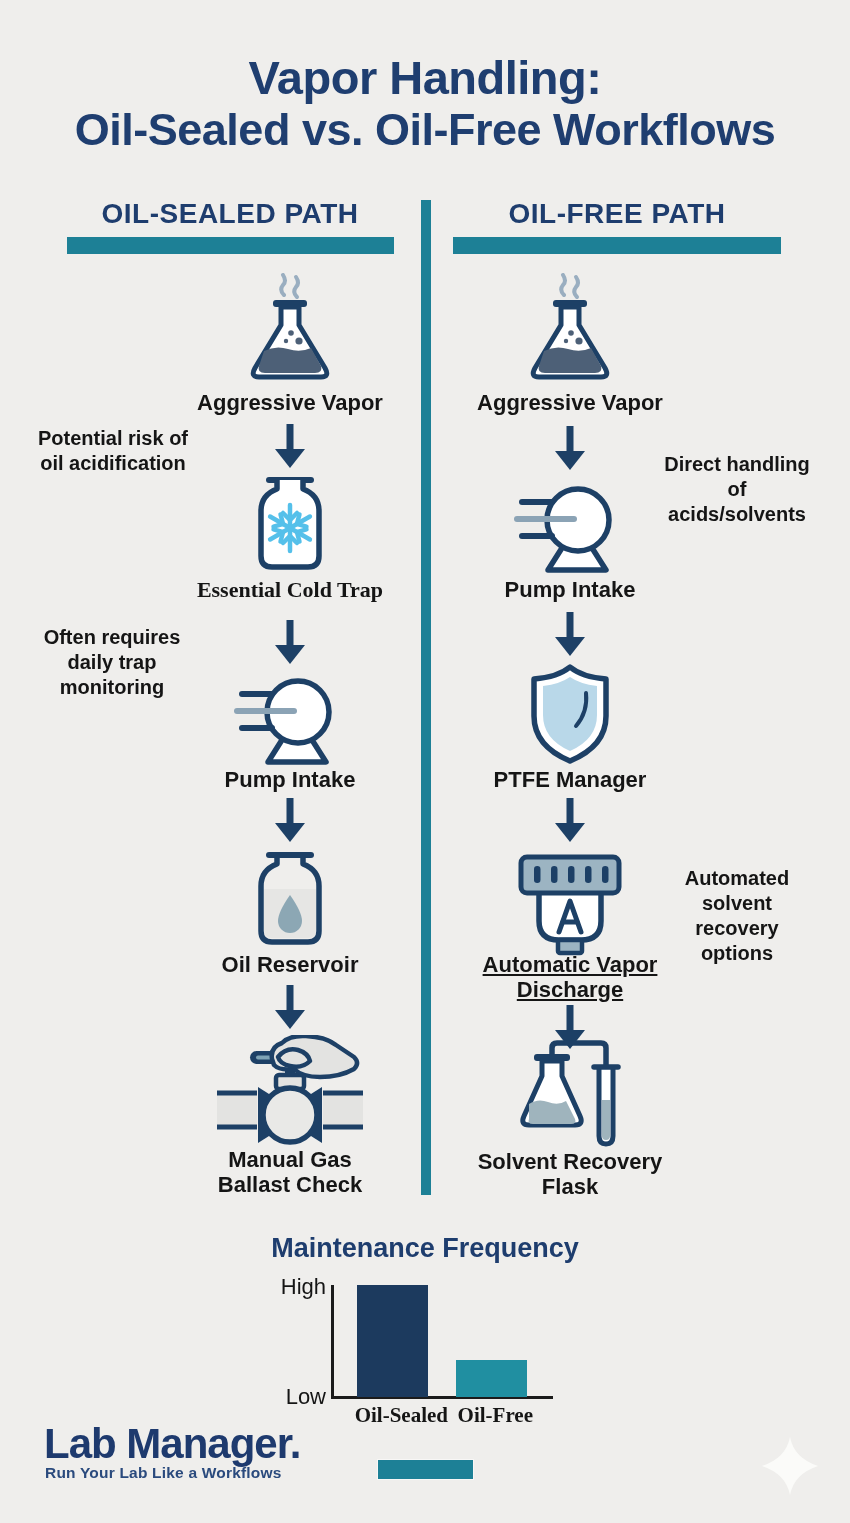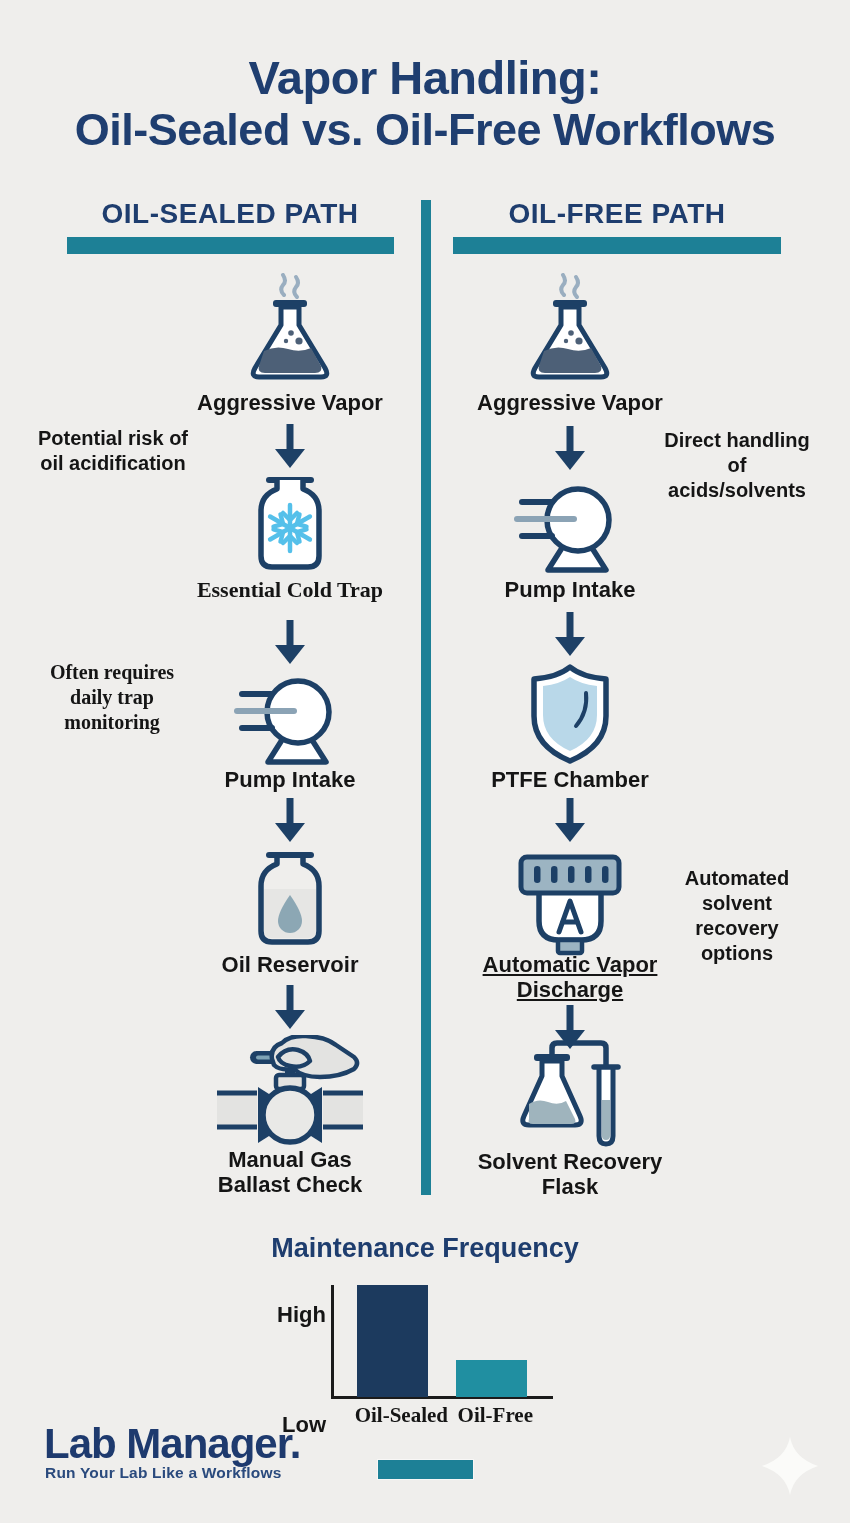--- a/index.html
+++ b/index.html
@@ -37,21 +37,21 @@
     line-height:1.25;color:var(--text);white-space:pre-line;
   }
   .icon{position:absolute;}
   
   #chart-title{
     position:absolute;left:225px;top:1233px;width:400px;text-align:center;
     color:#1e3d6e;font-weight:700;font-size:27px;
   }
   .ytick{
     position:absolute;left:246px;width:80px;text-align:right;
-    font-weight:700;font-size:22px;color:var(--text);margin-top:28px;
+    font-weight:400;font-size:22px;color:var(--text);
   }
   #yaxis{position:absolute;left:331px;top:1285px;width:3px;height:113px;background:#1b1b1b;}
   #xaxis{position:absolute;left:331px;top:1396px;width:222px;height:3px;background:#1b1b1b;}
   .bar{position:absolute;bottom:126px;width:71px;}
   .bar-label{
     position:absolute;top:1403px;text-align:right;
     font-weight:700;font-size:21px;color:var(--text);font-family:Liberation Serif, serif;
   }
   
   #logo{
@@ -170,21 +170,21 @@
     <rect x="36" y="16" width="70" height="13" rx="6.5" fill="#1d4066"></rect>
     <line x1="44" y1="22.5" x2="93" y2="22.5" stroke="#7fa3b5" stroke-width="4" stroke-linecap="round"></line>
     <path d="M58,24 Q56,12 68,8 Q76,0 92,1 Q112,2 122,10 L140,22 Q146,28 140,34 Q126,42 106,42 Q88,42 80,34 Q66,36 60,30 Z" fill="#e3e3e1" stroke="#1d4066" stroke-width="4.5" stroke-linejoin="round"></path>
     <path d="M64,22 Q72,12 84,15 Q94,18 96,26 Q88,34 76,31 Q66,29 64,22 Z" fill="#e3e3e1" stroke="#1d4066" stroke-width="4.5" stroke-linejoin="round"></path>
   </svg>
   <div class="step-label" style="left:212px;top:1148px;width:156px;">Manual Gas
 Ballast Check</div>
 
   <div class="side-note" style="left:28px;top:426px;width:170px;">Potential risk of
 oil acidification</div>
-  <div class="side-note" style="left:37px;top:660px;width:150px;font-family:Liberation Serif, serif;">Often requires
+  <div class="side-note" style="left:37px;top:625px;width:150px;">Often requires
 daily trap
 monitoring</div>
 
   <svg class="icon" style="left:520px;top:273px;" width="100" height="118" viewBox="0 0 100 118">
     <g fill="none" stroke="#9aaec0" stroke-width="4" stroke-linecap="round">
       <path d="M44,22 q-5,-5 -1,-10 q4,-4 0,-10"></path>
       <path d="M57,24 q-5,-5 -1,-10 q4,-4 0,-10"></path>
     </g>
     <rect x="33" y="27" width="34" height="7" rx="3" fill="#1d4066"></rect>
     <path d="M41,34 L41,52 L15,95 Q10,104 19,104 L81,104 Q90,104 85,95 L59,52 L59,34 Z" fill="#ffffff" stroke="#1d4066" stroke-width="5" stroke-linejoin="round"></path>
@@ -212,21 +212,21 @@
   <svg class="icon" style="left:552px;top:612px;" width="36" height="44" viewBox="0 0 36 44">
     <rect x="14.5" y="0" width="7" height="27" fill="#1d4066"></rect>
     <polygon points="3,25 33,25 18,44" fill="#1d4066"></polygon>
   </svg>
 
   <svg class="icon" style="left:522px;top:662px;" width="96" height="104" viewBox="0 0 96 104">
     <path d="M48,5 Q36,15 12,17 L12,54 Q12,84 48,99 Q84,84 84,54 L84,17 Q60,15 48,5 Z" fill="#ffffff" stroke="#1d4066" stroke-width="5.5" stroke-linejoin="round"></path>
     <path d="M48,15 Q38,22 21,24 L21,53 Q21,77 48,89 Q75,77 75,53 L75,24 Q58,22 48,15 Z" fill="#b9d8e9"></path>
     <path d="M64,31 Q66,50 54,64" fill="none" stroke="#1d4066" stroke-width="4" stroke-linecap="round"></path>
   </svg>
-  <div class="step-label" style="left:440px;top:768px;width:260px;">PTFE Chamber</div>
+  <div class="step-label" style="left:440px;top:768px;width:260px;">PTFE Manager</div>
 
   <svg class="icon" style="left:552px;top:798px;" width="36" height="44" viewBox="0 0 36 44">
     <rect x="14.5" y="0" width="7" height="27" fill="#1d4066"></rect>
     <polygon points="3,25 33,25 18,44" fill="#1d4066"></polygon>
   </svg>
 
   <svg class="icon" style="left:514px;top:849px;" width="112" height="108" viewBox="0 0 112 108">
     <path d="M25,44 L25,72 Q25,91 45,91 L67,91 Q87,91 87,72 L87,44" fill="#ffffff" stroke="#1d4066" stroke-width="5.5"></path>
     <rect x="44" y="91" width="24" height="13" rx="2" fill="#9cb4c2" stroke="#1d4066" stroke-width="4.5"></rect>
     <rect x="7" y="8" width="98" height="36" rx="6" fill="#9cb4c2" stroke="#1d4066" stroke-width="5"></rect>
@@ -253,21 +253,21 @@
     <rect x="30" y="14" width="36" height="7" rx="3" fill="#1d4066"></rect>
     <path d="M38,21 L38,36 L20,76 Q16,85 25,85 L71,85 Q80,85 76,76 L58,36 L58,21 Z" fill="#ffffff" stroke="#1d4066" stroke-width="5" stroke-linejoin="round"></path>
     <path d="M25,64 Q34,58 44,62 Q54,66 62,61 L71,79 Q73,84 67,84 L29,84 Q23,84 25,79 Z" fill="#9fb4bd"></path>
     <path d="M95,28 L95,96 Q95,104 102,104 Q109,104 109,96 L109,28" fill="#ffffff" stroke="#1d4066" stroke-width="5"></path>
     <path d="M98,60 L106,60 L106,96 Q106,100 102,100 Q98,100 98,96 Z" fill="#9fb4bd"></path>
     <line x1="90" y1="27" x2="114" y2="27" stroke="#1d4066" stroke-width="5.5" stroke-linecap="round"></line>
   </svg>
   <div class="step-label" style="left:470px;top:1150px;width:200px;">Solvent Recovery
 Flask</div>
 
-  <div class="side-note" style="left:657px;top:428px;width:160px;">Direct handling
+  <div class="side-note" style="left:657px;top:452px;width:160px;">Direct handling
 of acids/solvents</div>
   <div class="side-note" style="left:662px;top:866px;width:150px;">Automated
 solvent recovery
 options</div>
 
   <div id="chart-title">Maintenance Frequency</div>
   <div class="ytick" style="top:1274px;">High</div>
   <div class="ytick" style="top:1384px;">Low</div>
   <div id="yaxis"></div>
   <div id="xaxis"></div>

